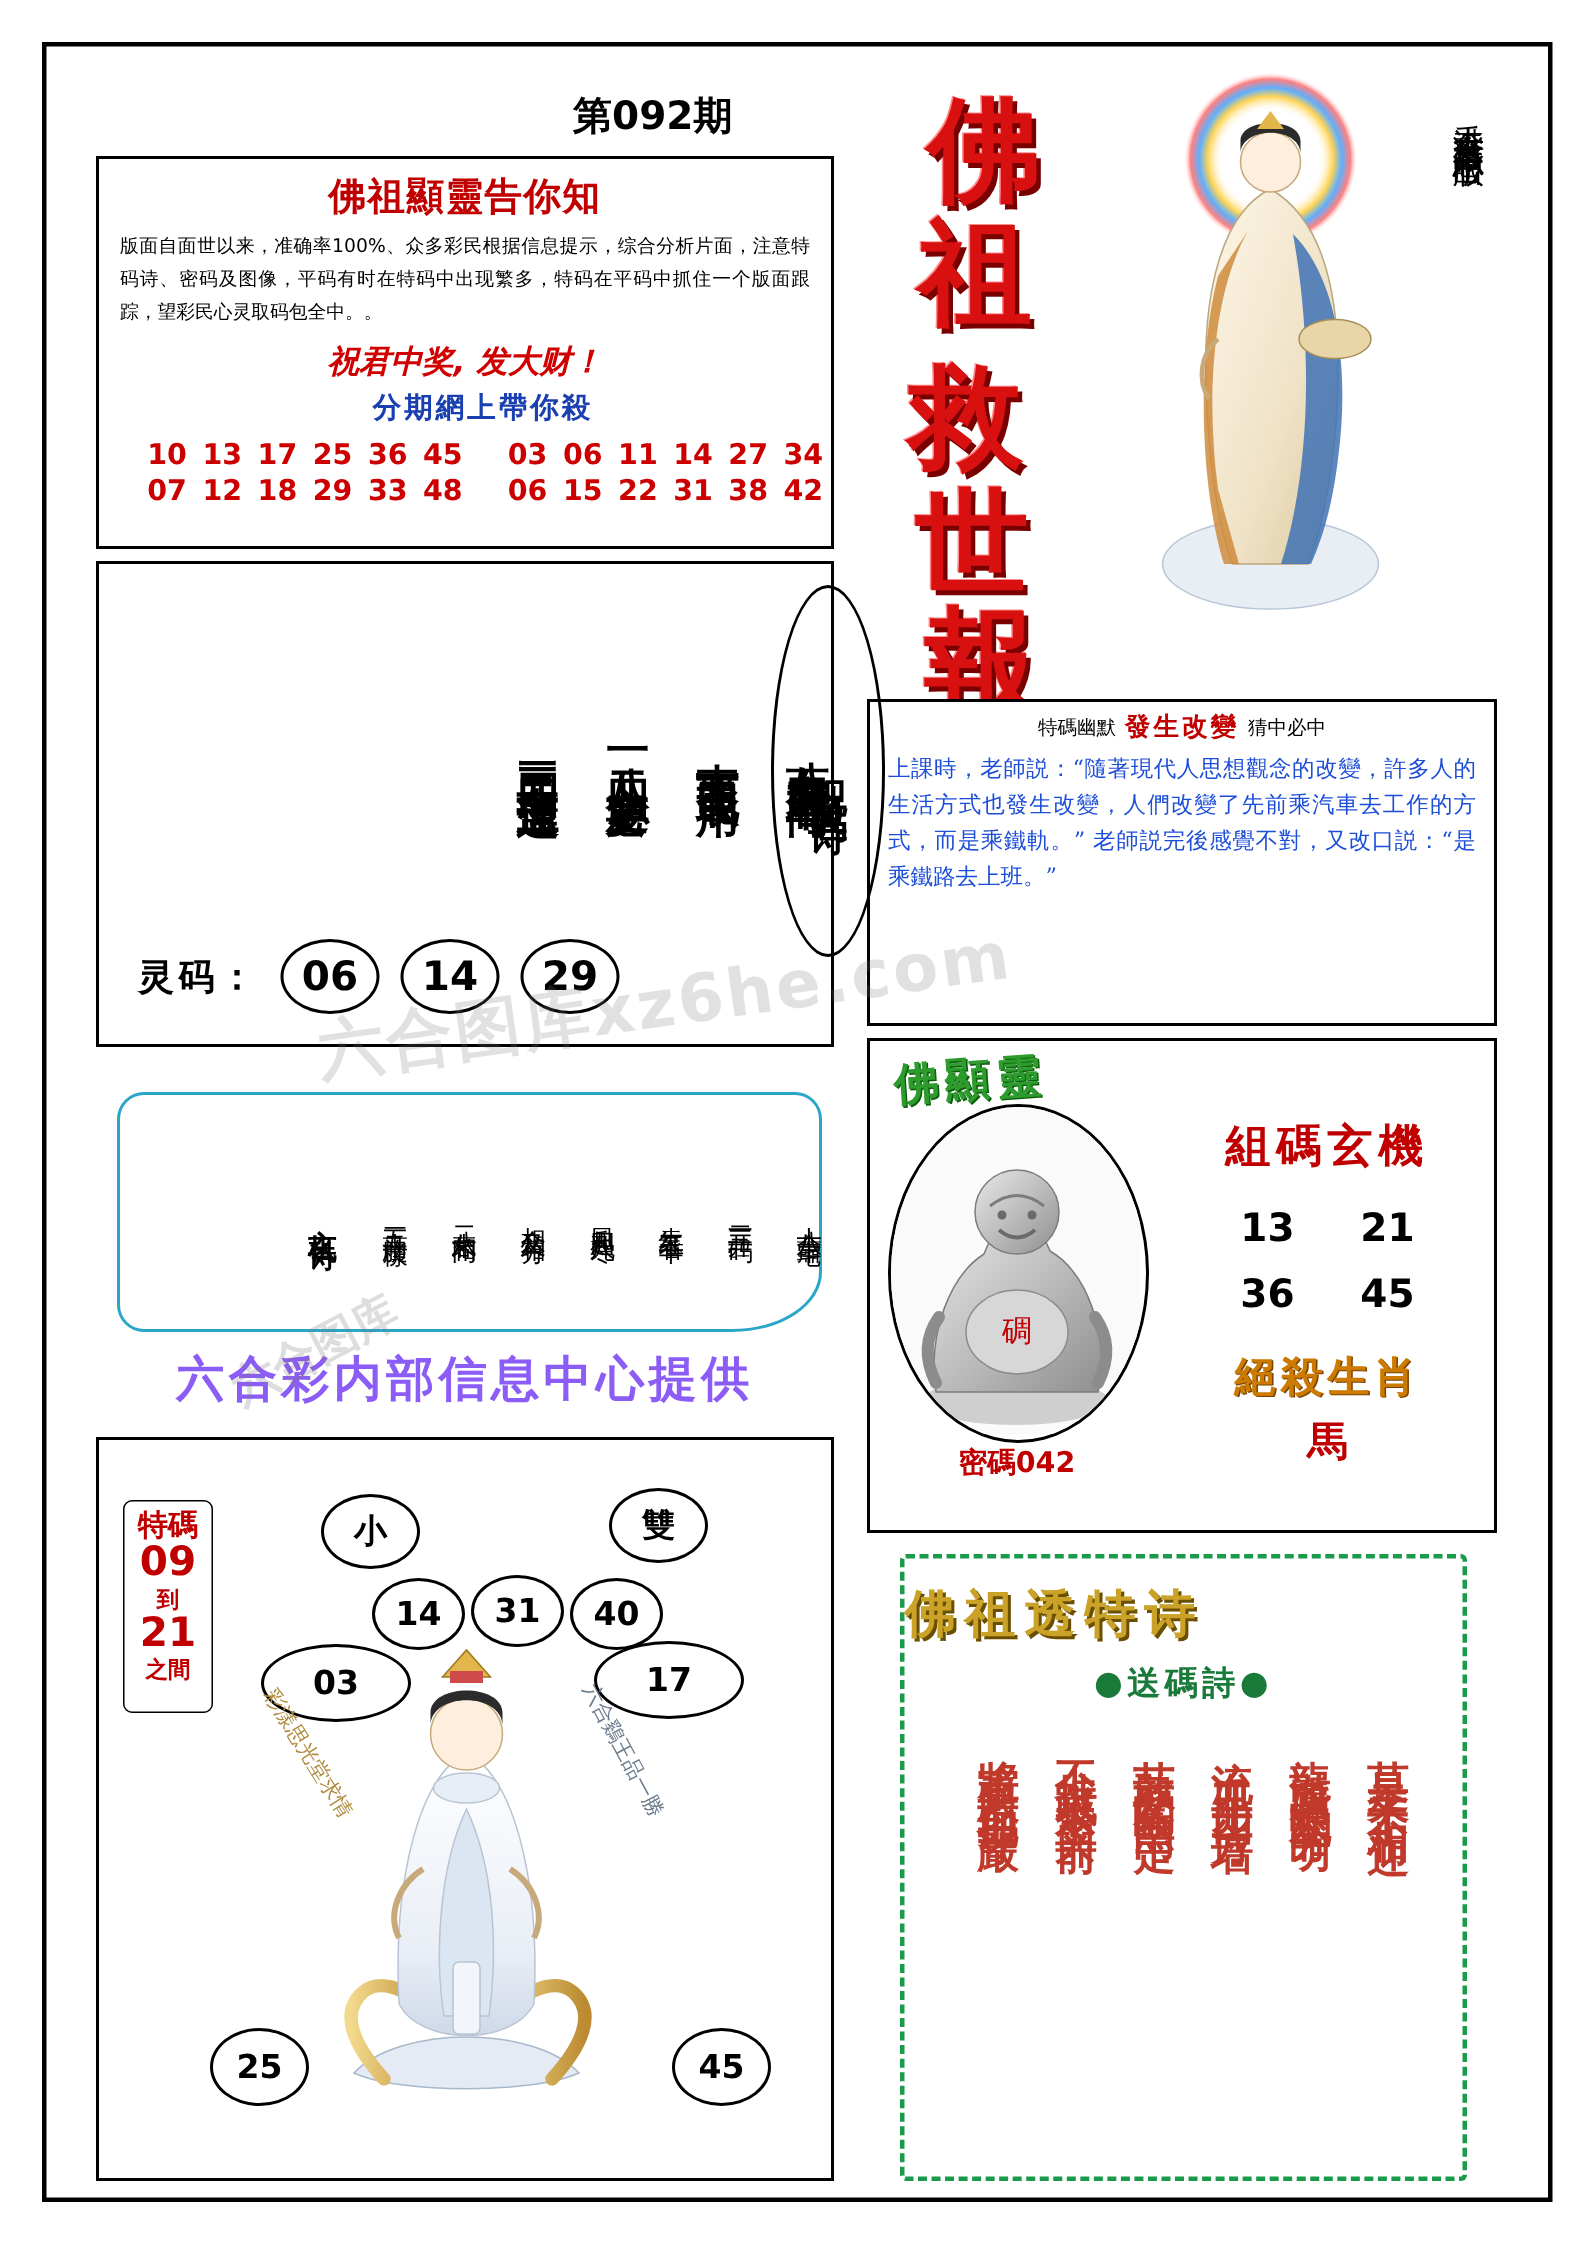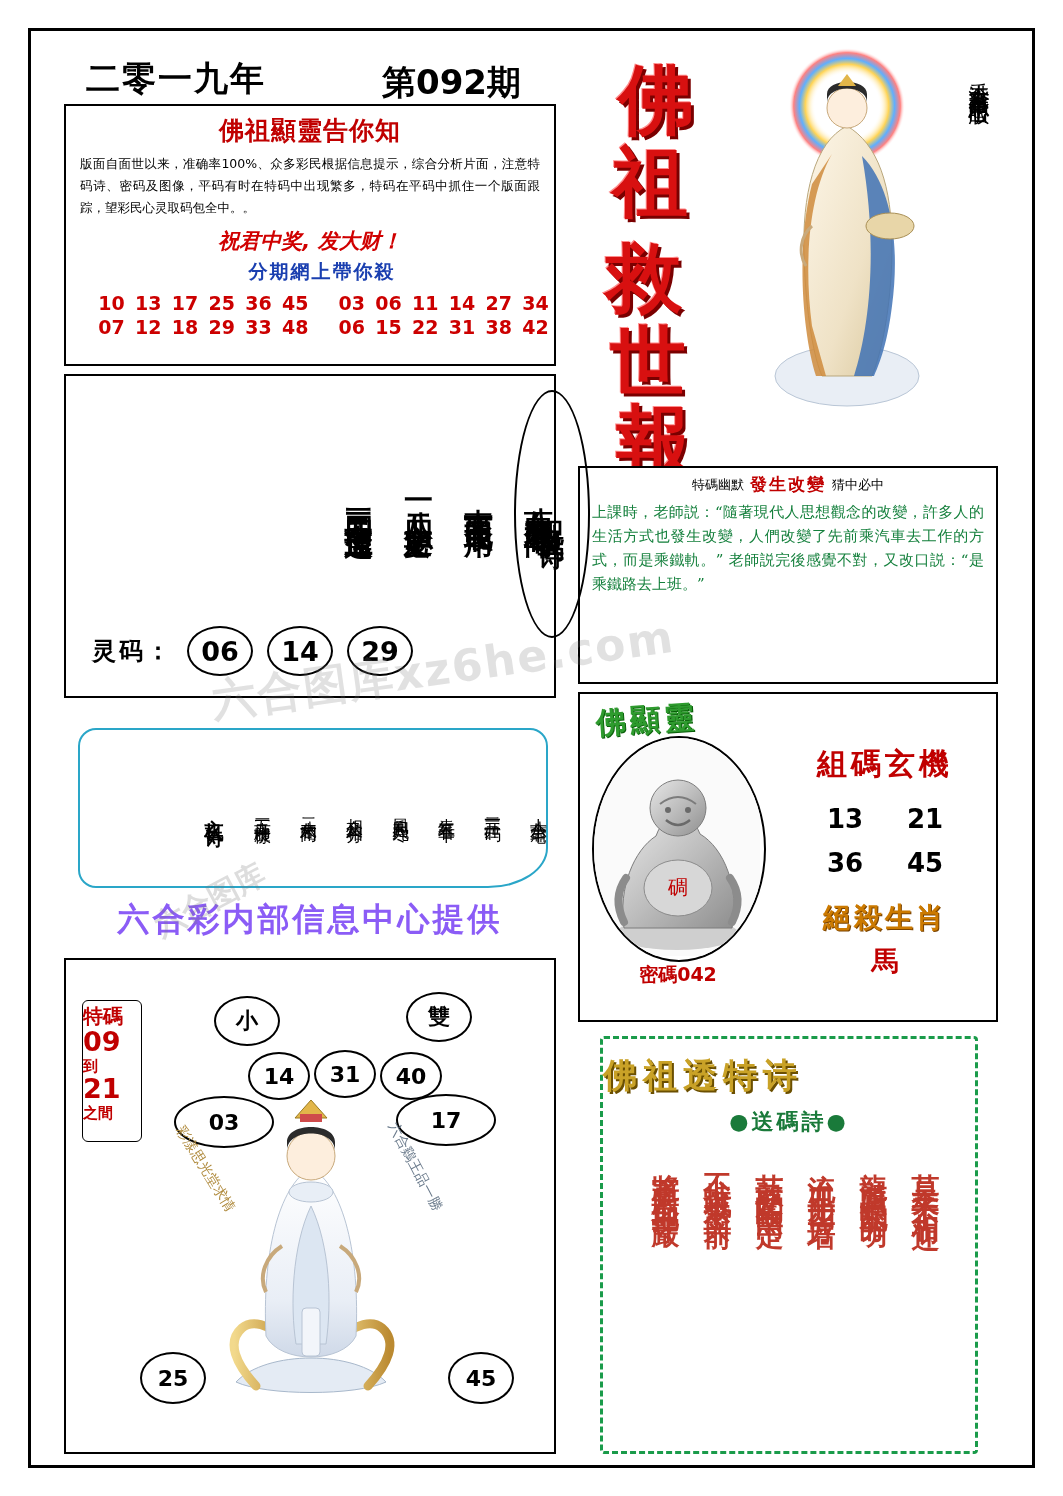--- a/index.html
+++ b/index.html
@@ -2,21 +2,21 @@
 <html><head>
 <meta charset="utf-8">
 <style>
   html,body{margin:0;padding:0;background:#ffffff;}
   body{width:1063px;height:1496px;font-family:"DejaVu Sans","Liberation Sans",sans-serif;position:relative;overflow:hidden;}
   .page{position:absolute;left:0;top:0;width:1063px;height:1496px;background:#fff;}
   .frame{position:absolute;left:28px;top:28px;width:1007px;height:1440px;border:3px solid #000;box-sizing:border-box;}
 
   
   .year{position:absolute;left:86px;top:56px;font-size:34px;font-weight:bold;letter-spacing:2px;color:#000;font-family:"DejaVu Sans",sans-serif;}
-  .issue{position:absolute;left:382px;top:60px;font-size:34px;font-weight:bold;color:#000;}
+  .issue{position:absolute;left:382px;top:60px;font-size:26px;font-weight:bold;color:#000;}
 
   
   .notice{position:absolute;left:64px;top:104px;width:492px;height:262px;border:2px solid #000;box-sizing:border-box;background:#fff;}
   .notice-title{text-align:center;font-size:25px;font-weight:bold;color:#c00000;margin-top:8px;letter-spacing:1px;}
   .notice-body{font-size:12.5px;line-height:1.75;color:#000;padding:6px 14px 0 14px;text-align:justify;}
   .notice-wish{text-align:center;color:#d00000;font-size:21px;font-weight:bold;margin-top:8px;font-style:italic;}
   .notice-sub{text-align:center;color:#1a3fb0;font-size:19px;font-weight:bold;margin-top:4px;letter-spacing:2px;padding-left:24px;}
   .numrows{margin-top:6px;padding-left:27px;}
   .numrow{display:flex;justify-content:center;gap:0;font-size:19px;color:#cc0000;font-weight:bold;padding:1px 0;}
   .numrow span{display:inline-block;width:41px;text-align:center;}
@@ -26,21 +26,21 @@
   .logo{position:absolute;left:610px;top:50px;width:160px;height:420px;}
   .logo .ch{position:absolute;left:0;font-size:76px;font-weight:bold;color:#d81010;text-shadow:3px 3px 0 #7a0000,-1px -1px 0 #ff8c8c;font-family:"DejaVu Serif","Liberation Serif",serif;}
   .pub{position:absolute;left:940px;top:66px;width:52px;font-size:21px;line-height:1.28;color:#000;writing-mode:vertical-rl;text-orientation:upright;letter-spacing:2px;}
   .deity{position:absolute;left:742px;top:46px;width:210px;height:400px;}
 
   
   .joke{position:absolute;left:578px;top:466px;width:420px;height:218px;border:2px solid #000;box-sizing:border-box;background:#fff;}
   .joke-head{display:flex;align-items:center;justify-content:center;gap:6px;margin-top:5px;font-size:14px;}
   .joke-head .l,.joke-head .r{font-size:13px;color:#000;}
   .joke-head .mid{color:#c00000;font-size:17px;font-weight:bold;letter-spacing:2px;}
-  .joke-body{font-size:15px;line-height:1.6;padding:4px 12px;color:#15803d;font-family:"DejaVu Serif","Liberation Serif",serif;text-align:justify;}
+  .joke-body{font-size:15px;line-height:1.6;padding:4px 12px;color:#1d4ed8;font-family:"DejaVu Serif","Liberation Serif",serif;text-align:justify;}
 
   
   .poembox{position:absolute;left:64px;top:374px;width:492px;height:324px;border:2px solid #000;box-sizing:border-box;}
   .cols{position:absolute;left:0;top:8px;width:492px;height:230px;display:flex;flex-direction:row-reverse;justify-content:flex-start;padding-left:0;}
   .vcol{writing-mode:vertical-rl;text-orientation:upright;font-size:29px;line-height:1.32;letter-spacing:4px;font-weight:bold;color:#000;width:60px;text-align:center;font-family:"DejaVu Sans",sans-serif;}
   .ovaltitle{position:absolute;left:448px;top:14px;width:72px;height:244px;border:2px solid #000;border-radius:50%;display:flex;align-items:center;justify-content:center;}
   .ovaltitle span{writing-mode:vertical-rl;text-orientation:upright;font-size:26px;font-weight:bold;letter-spacing:6px;}
   .lingma{position:absolute;left:26px;top:250px;display:flex;align-items:center;gap:14px;}
   .lingma .lab{font-size:24px;font-weight:bold;letter-spacing:3px;}
   .ball{width:62px;height:46px;border:2px solid #000;border-radius:50%;display:flex;align-items:center;justify-content:center;font-size:27px;font-weight:bold;}
@@ -48,21 +48,21 @@
   
   .xuanji{position:absolute;left:78px;top:728px;width:470px;height:160px;border:2px solid #2aa6c8;border-radius:18px 18px 60px 18px/18px 18px 40px 18px;box-sizing:border-box;}
   .xcols{position:absolute;left:0;top:10px;width:470px;height:140px;display:flex;flex-direction:row-reverse;justify-content:flex-start;}
   .xcol{writing-mode:vertical-rl;text-orientation:upright;font-size:17px;line-height:1.35;letter-spacing:2px;color:#000;width:46px;text-align:center;}
   .xtitle{writing-mode:vertical-rl;text-orientation:upright;font-size:19px;font-weight:bold;letter-spacing:4px;width:46px;text-align:center;}
 
   .provide{position:absolute;left:64px;top:898px;width:492px;text-align:center;font-size:32px;font-weight:bold;letter-spacing:3px;color:#8b5cf6;}
 
   
   .imgbox{position:absolute;left:64px;top:958px;width:492px;height:496px;border:2px solid #000;box-sizing:border-box;overflow:hidden;}
-  .tm{position:absolute;left:16px;top:40px;width:60px;height:142px;border:1px solid #000;border-radius:6px;font-size:20px;font-weight:bold;color:#c00000;line-height:1.12;padding-top:4px;box-sizing:border-box;}
+  .tm{position:absolute;left:16px;top:40px;width:60px;height:142px;border:1px solid #000;border-radius:6px;text-align:center;font-size:20px;font-weight:bold;color:#c00000;line-height:1.12;padding-top:4px;box-sizing:border-box;}
   .tm b{font-size:27px;display:block;}
   .tm i{font-style:normal;font-size:15px;display:block;}
   .el{position:absolute;border:2px solid #000;border-radius:50%;display:flex;align-items:center;justify-content:center;font-size:22px;font-weight:bold;background:transparent;}
   .sideslogan{position:absolute;font-size:14px;color:#b08b3e;white-space:nowrap;}
 
   
   .foling{position:absolute;left:578px;top:692px;width:420px;height:330px;border:2px solid #000;box-sizing:border-box;}
   .foling-title{position:absolute;left:16px;top:6px;font-size:30px;font-weight:bold;color:#2e9b2e;letter-spacing:4px;transform:rotate(-4deg);text-shadow:1px 1px 0 #0a5f0a;}
   .budha-oval{position:absolute;left:12px;top:42px;width:170px;height:222px;border:2px solid #000;border-radius:50%;overflow:hidden;background:#fff;}
   .mima{position:absolute;left:24px;top:268px;width:148px;text-align:center;font-size:19px;color:#c00000;font-weight:bold;}
@@ -82,21 +82,20 @@
   
   .wm{position:absolute;left:210px;top:640px;font-size:44px;color:rgba(120,120,120,0.22);transform:rotate(-8deg);font-weight:bold;letter-spacing:2px;pointer-events:none;}
   .wm2{position:absolute;left:150px;top:880px;font-size:30px;color:rgba(120,120,120,0.25);transform:rotate(-28deg);font-weight:bold;pointer-events:none;}
 </style>
 </head>
 <body>
 
 <div class="page">
   <div class="frame"></div>
 
-  <div class="year">二零一九年</div>
   <div class="issue">第092期</div>
 
   <div class="notice">
     <div class="notice-title">佛祖顯靈告你知</div>
     <div class="notice-body">版面自面世以来，准确率100%、众多彩民根据信息提示，综合分析片面，注意特码诗、密码及图像，平码有时在特码中出现繁多，特码在平码中抓住一个版面跟踪，望彩民心灵取码包全中。。</div>
     <div class="notice-wish">祝君中奖, 发大财！</div>
     <div class="notice-sub">分期網上帶你殺</div>
     <div class="numrows">
       <div class="numrow">
         <span>10</span>

